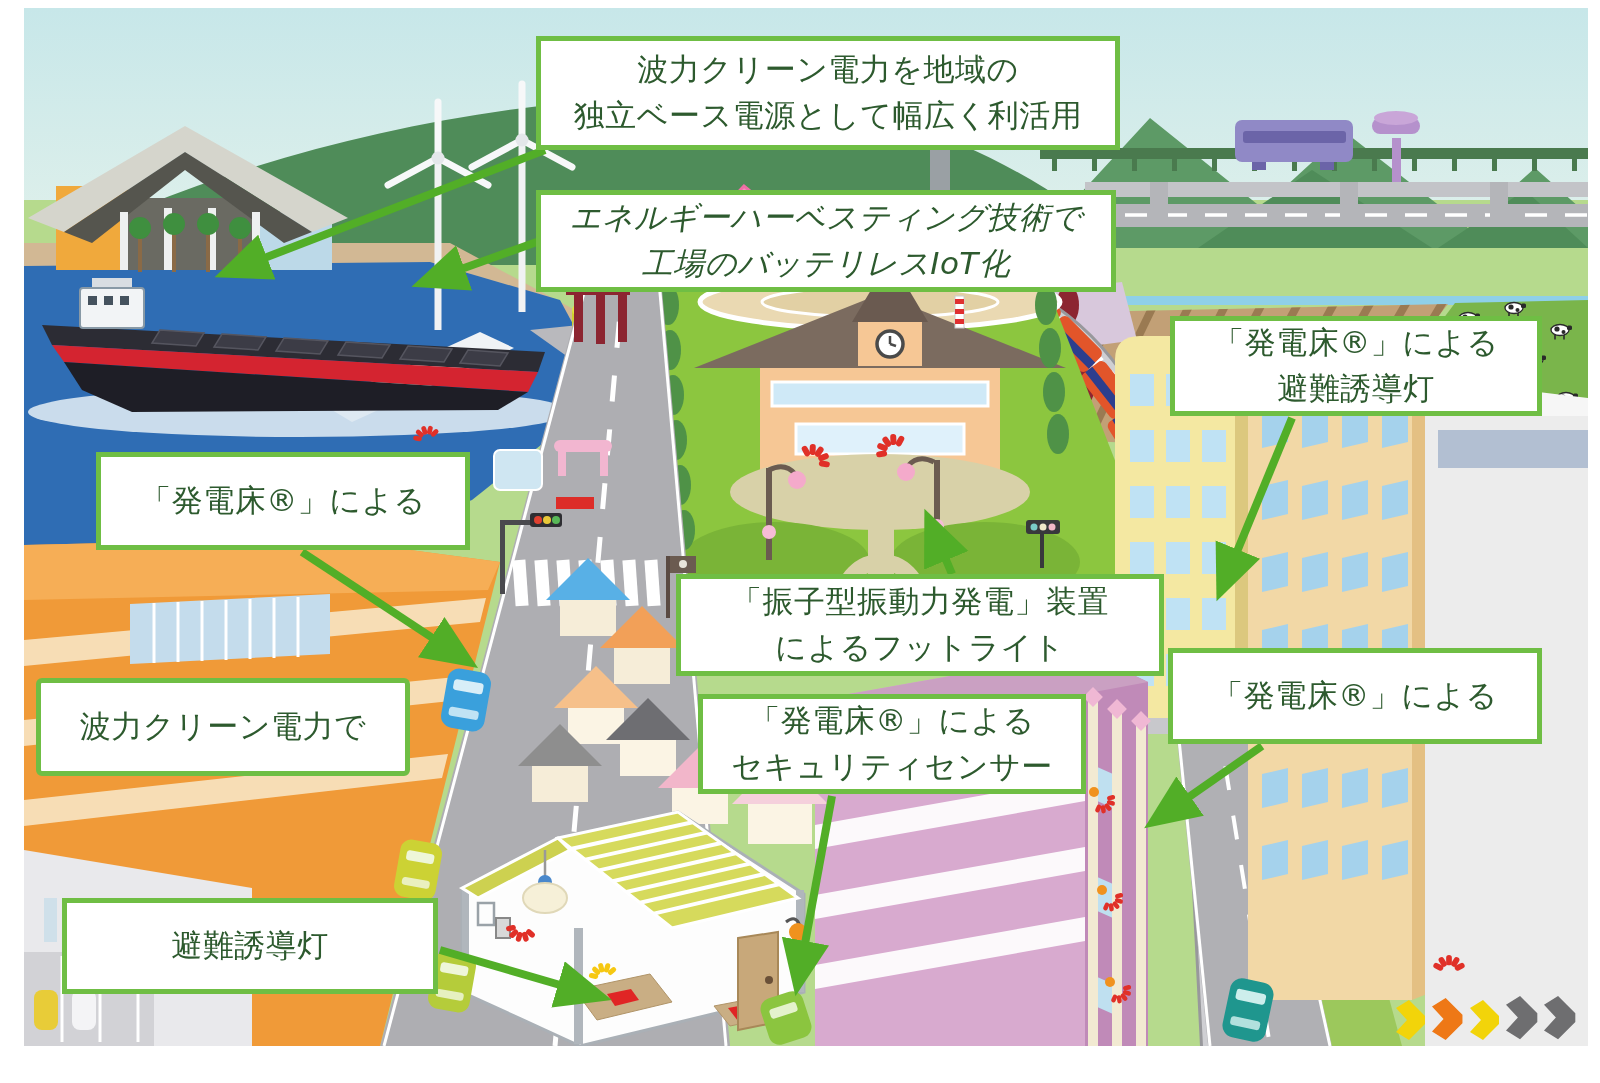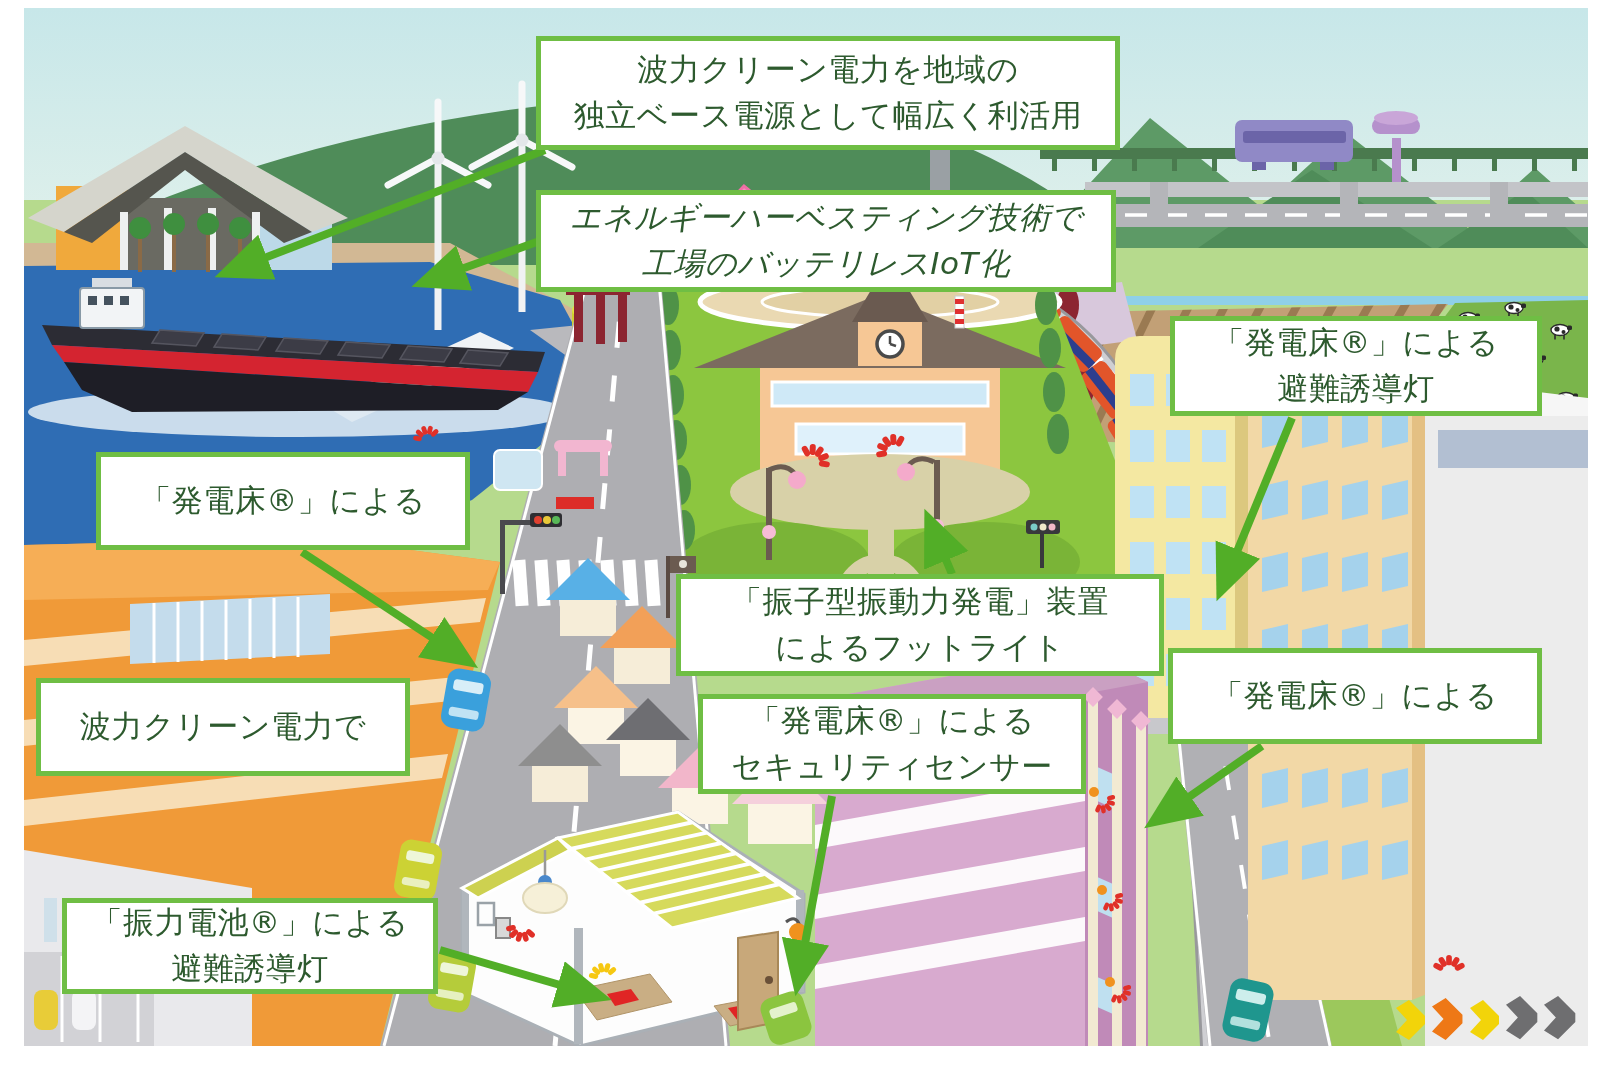--- a/index.html
+++ b/index.html
@@ -698,28 +698,27 @@
   <span>「発電床®」による</span>
   <span>避難誘導灯</span>
 </div>
 <div class="callout" style="left:96px;top:452px;width:374px;height:98px;">
   <span>「発電床®」による</span>
 </div>
 <div class="callout" style="left:676px;top:574px;width:488px;height:102px;">
   <span>「振子型振動力発電」装置</span>
   <span>によるフットライト</span>
 </div>
-<div class="callout" style="left:36px;top:678px;width:374px;height:98px;">
+<div class="callout" style="left:36px;top:678px;width:374px;height:98px;border-radius:6px;">
   <span>波力クリーン電力で</span>
 </div>
 <div class="callout" style="left:698px;top:694px;width:388px;height:100px;">
   <span>「発電床®」による</span>
   <span>セキュリティセンサー</span>
 </div>
 <div class="callout" style="left:1168px;top:648px;width:374px;height:96px;">
   <span>「発電床®」による</span>
 </div>
 <div class="callout" style="left:62px;top:898px;width:376px;height:96px;">
-  <span>「振力電池®」による</span>
   <span>避難誘導灯</span>
 </div>
 
 </div>
 
 </body></html>

